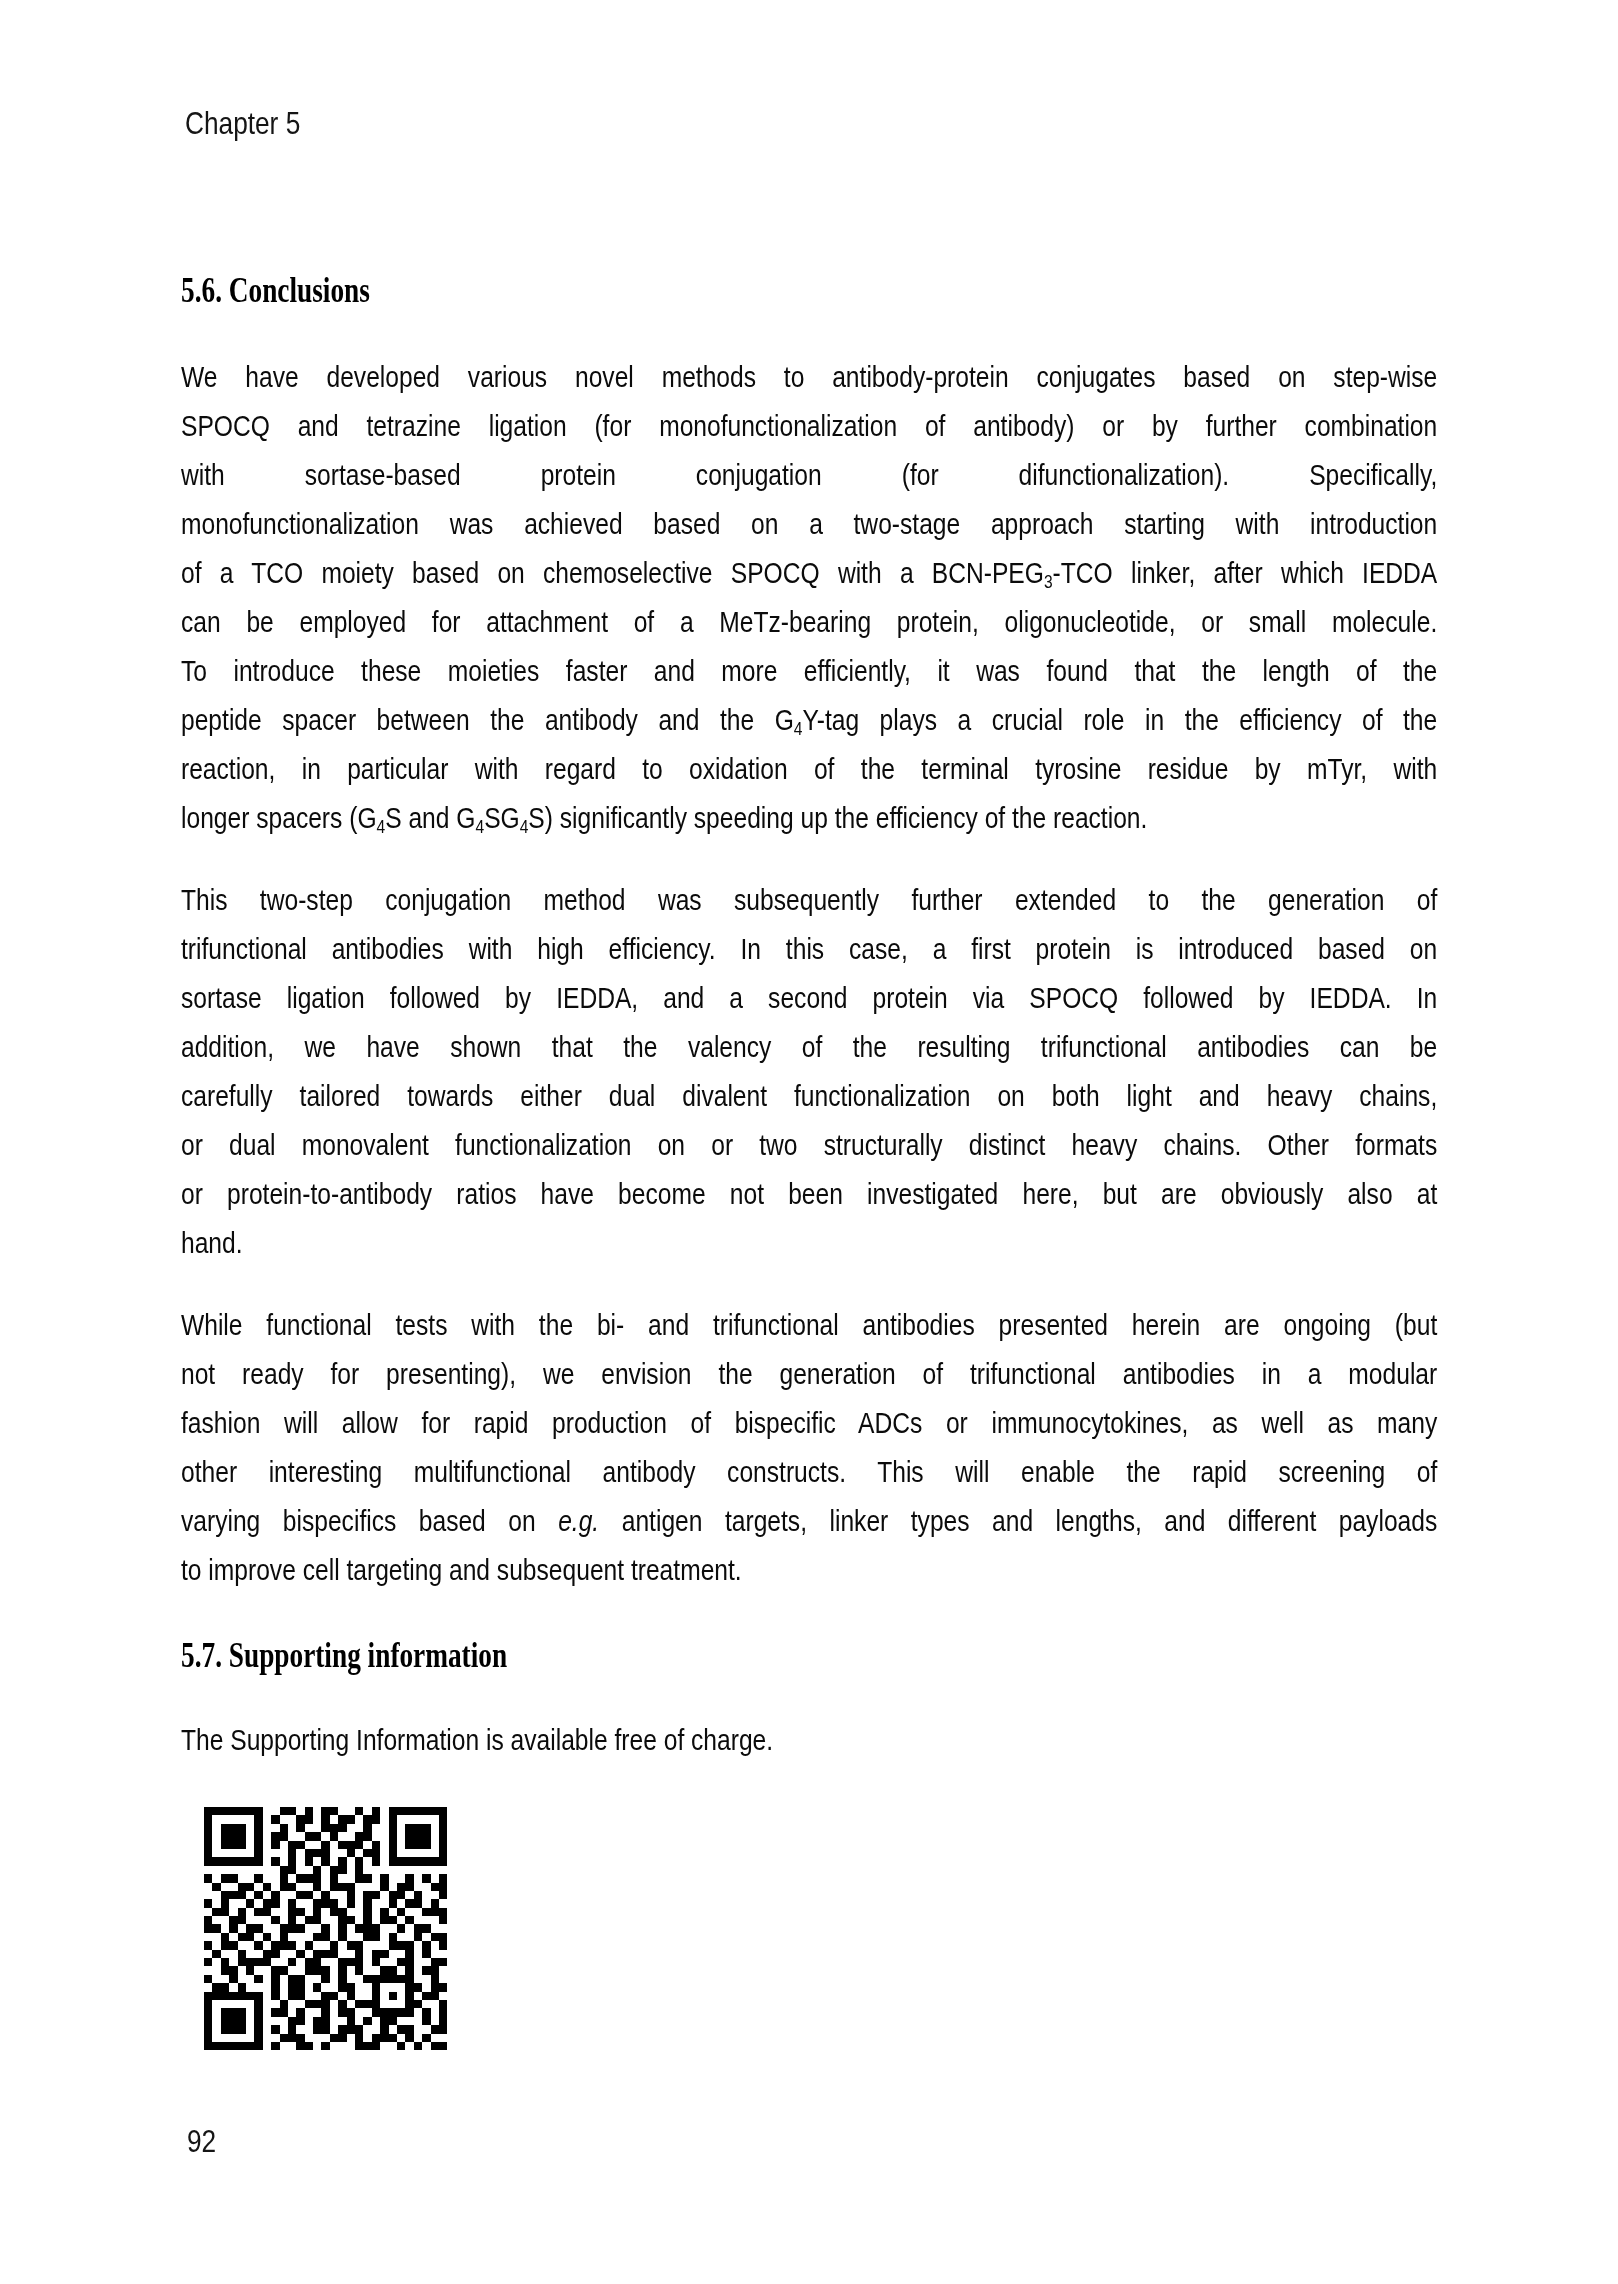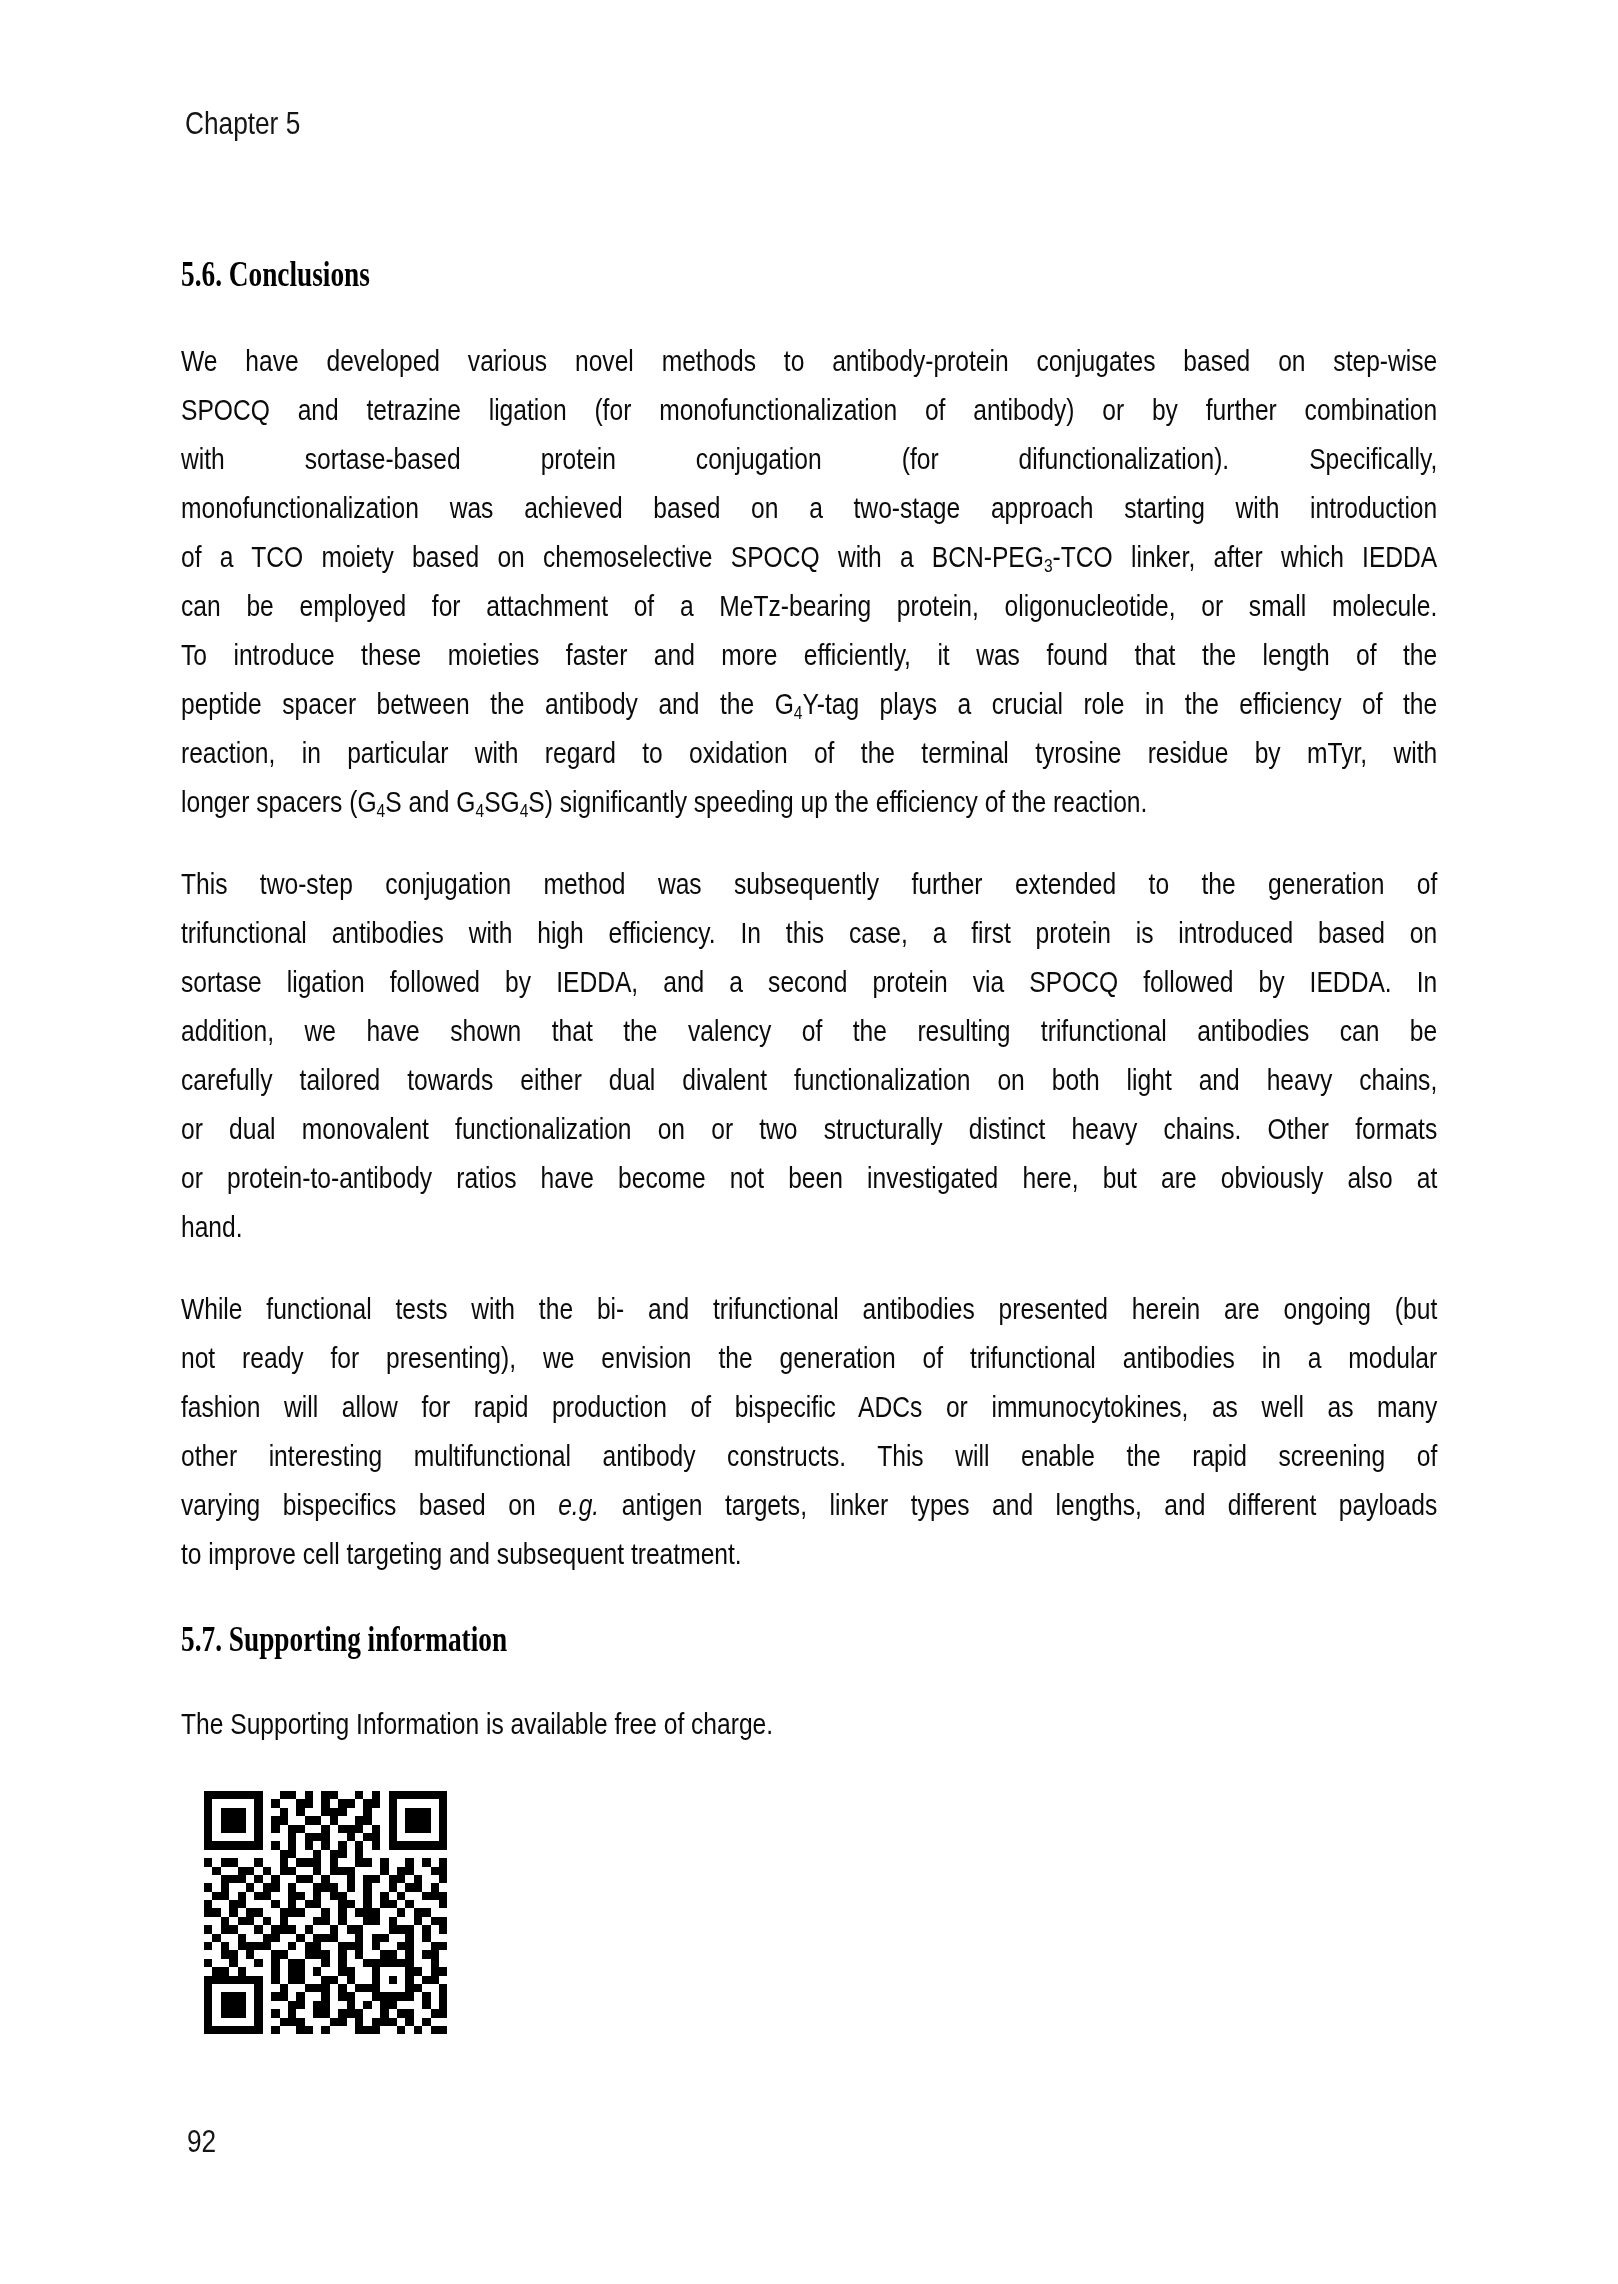--- a/index.html
+++ b/index.html
@@ -9,21 +9,21 @@
     color:#0b0b0b;
   }
   .page{position:relative;width:1619px;height:2258px;background:#ffffff;overflow:hidden;}
 
   .chapter-header{
     position:absolute;left:185px;top:107px;
     font-size:32px;line-height:33px;white-space:nowrap;
     transform:scaleX(0.82);transform-origin:0 0;color:#151515;
   }
 
-  .content{position:absolute;left:181px;top:256px;width:1256px;}
+  .content{position:absolute;left:181px;top:272px;width:1256px;}
 
   .section-heading{
     font-family:"Liberation Serif","DejaVu Serif",serif;
     font-weight:700;font-size:35px;line-height:37px;margin:0;
     white-space:nowrap;color:#000;
     transform:scaleX(0.78);transform-origin:0 0;
   }
   .section-heading.si{margin-top:43px;}
 
   .paragraphs{

